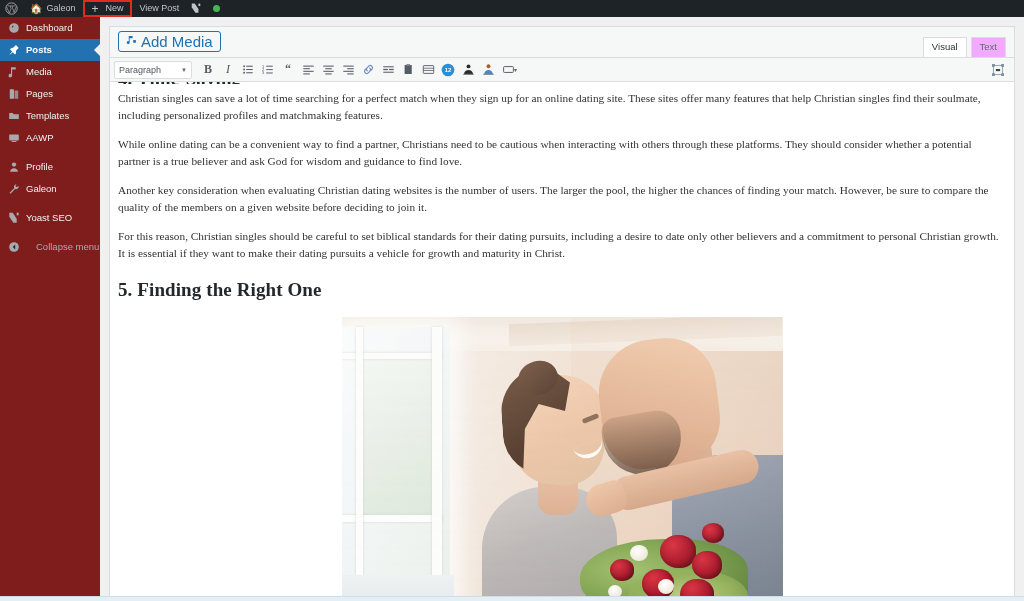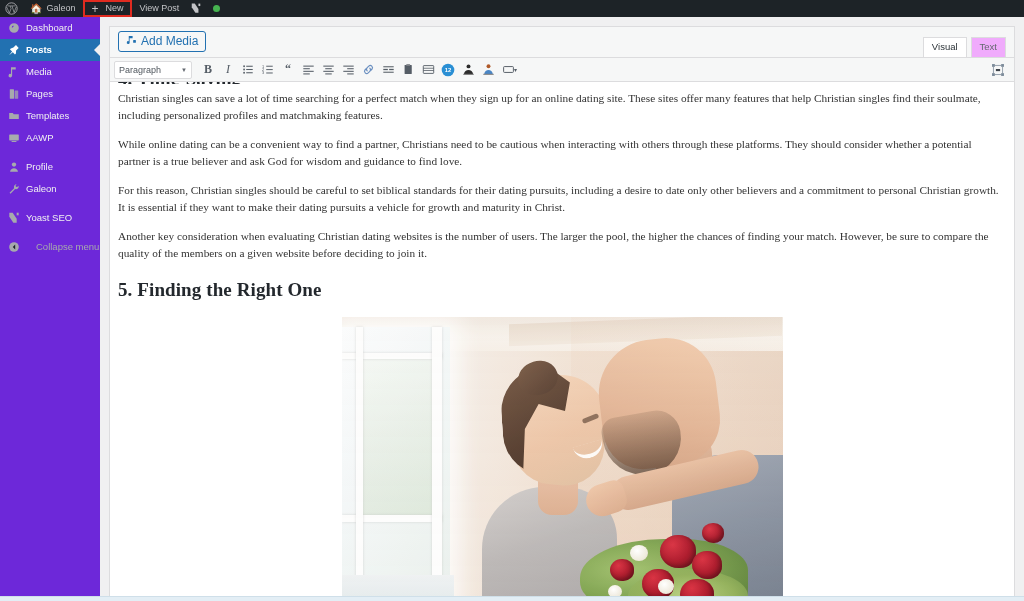--- a/index.html
+++ b/index.html
@@ -61,21 +61,21 @@
   .ab-dot {
     width: 7px; height: 7px; border-radius: 50%;
     background: #46b450;
     display: inline-block;
   }
 
   
   .sidebar {
     position: absolute; top: 17px; left: 0;
     width: 100px; height: 584px;
-    background: #6d28d9;
+    background: #7f1d1d;
     z-index: 40;
     font-size: 9.5px;
   }
   .menu-item {
     display: flex; align-items: center;
     height: 22px;
     padding-left: 7px;
     color: #f0f0f1;
     gap: 6px;
     position: relative;
@@ -140,21 +140,21 @@
   }
   .add-media-btn {
     display: inline-flex; align-items: center;
     gap: 4px;
     height: 21px;
     padding: 0 7px;
     background: #f6f7f7;
     border: 1px solid #2271b1;
     border-radius: 3px;
     color: #2271b1;
-    font-size: 12px;
+    font-size: 15px;
     line-height: 19px;
     cursor: pointer;
   }
   .media-ico { font-size: 11px; line-height: 1; display:inline-block; }
 
   .tabs {
     position: absolute; right: 8px; bottom: -1px;
     display: flex;
   }
   .etab {
@@ -736,22 +736,22 @@
           </svg>
         </div>
       </div>
 
       <div class="content-area">
         <div class="content-inner">
           <h2 class="clipped">4. Time-Saving</h2>
 
           <p>Christian singles can save a lot of time searching for a perfect match when they sign up for an online dating site. These sites offer many features that help Christian singles find their soulmate, including personalized profiles and matchmaking features.</p>
           <p>While online dating can be a convenient way to find a partner, Christians need to be cautious when interacting with others through these platforms. They should consider whether a potential partner is a true believer and ask God for wisdom and guidance to find love.</p>
+          <p>Another key consideration when evaluating Christian dating websites is the number of users. The larger the pool, the higher the chances of finding your match. However, be sure to compare the quality of the members on a given website before deciding to join it.</p>
           <p>For this reason, Christian singles should be careful to set biblical standards for their dating pursuits, including a desire to date only other believers and a commitment to personal Christian growth. It is essential if they want to make their dating pursuits a vehicle for growth and maturity in Christ.</p>
-          <p>Another key consideration when evaluating Christian dating websites is the number of users. The larger the pool, the higher the chances of finding your match. However, be sure to compare the quality of the members on a given website before deciding to join it.</p>
 
           <h2 style="margin-top:18px;">5. Finding the Right One</h2>
 
           <div class="figure">
             <div class="photo">
               <div class="ph-room"></div>
               <div class="ph-ceiling"></div>
               <div class="ph-ceiling-beam"></div>
               <div class="ph-wall-right"></div>
 

